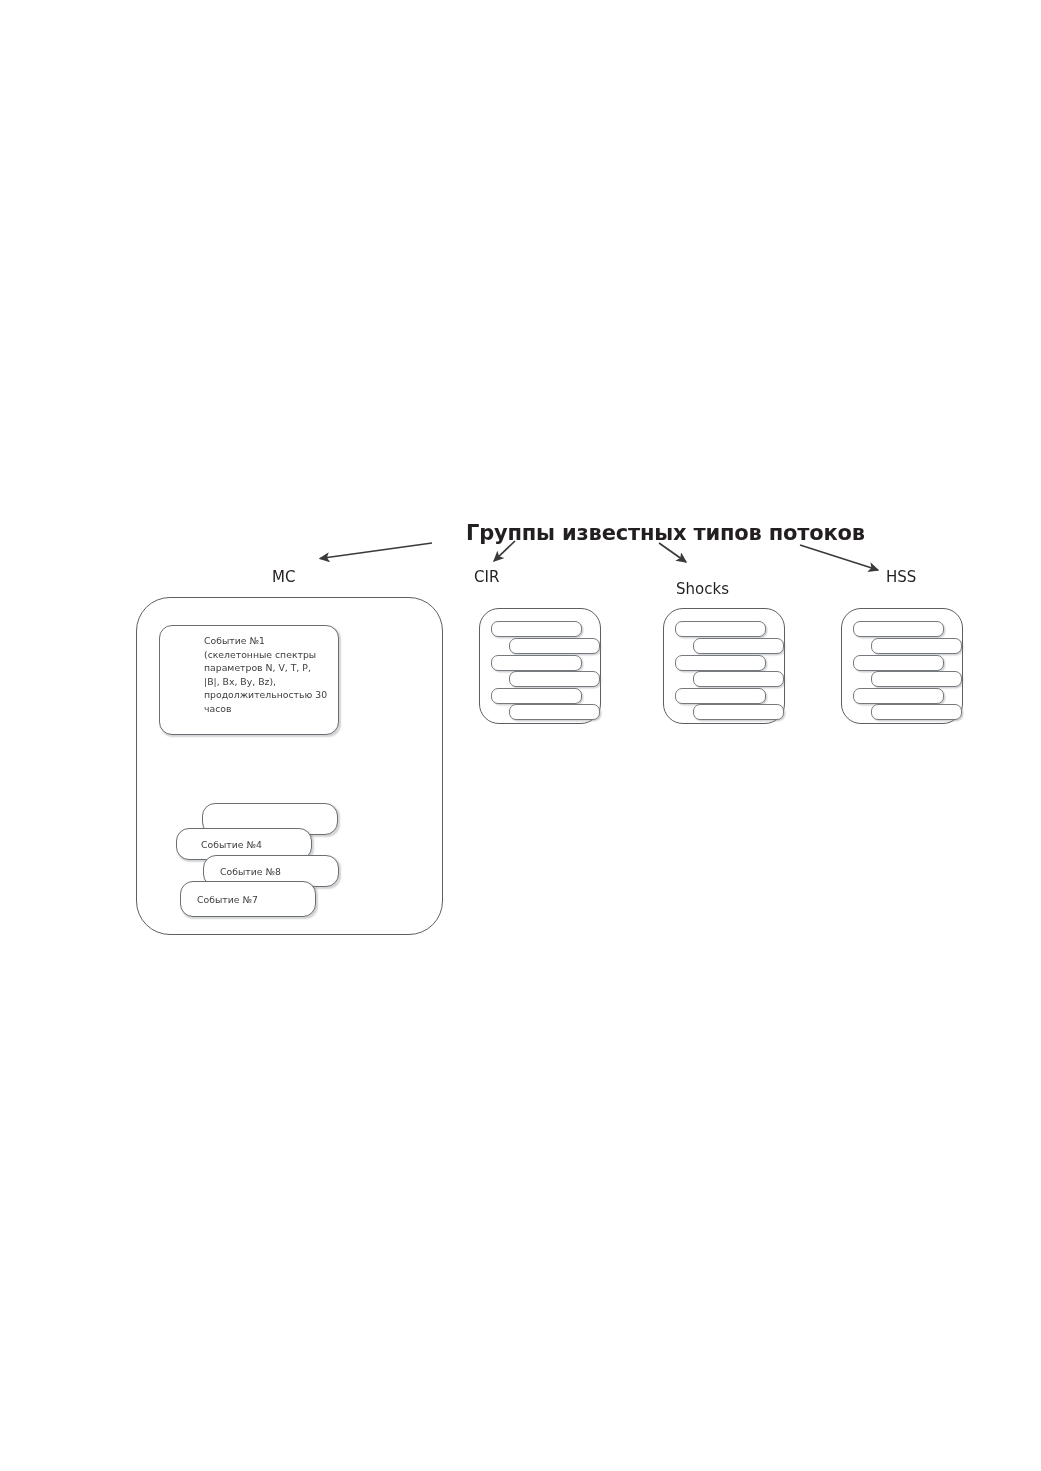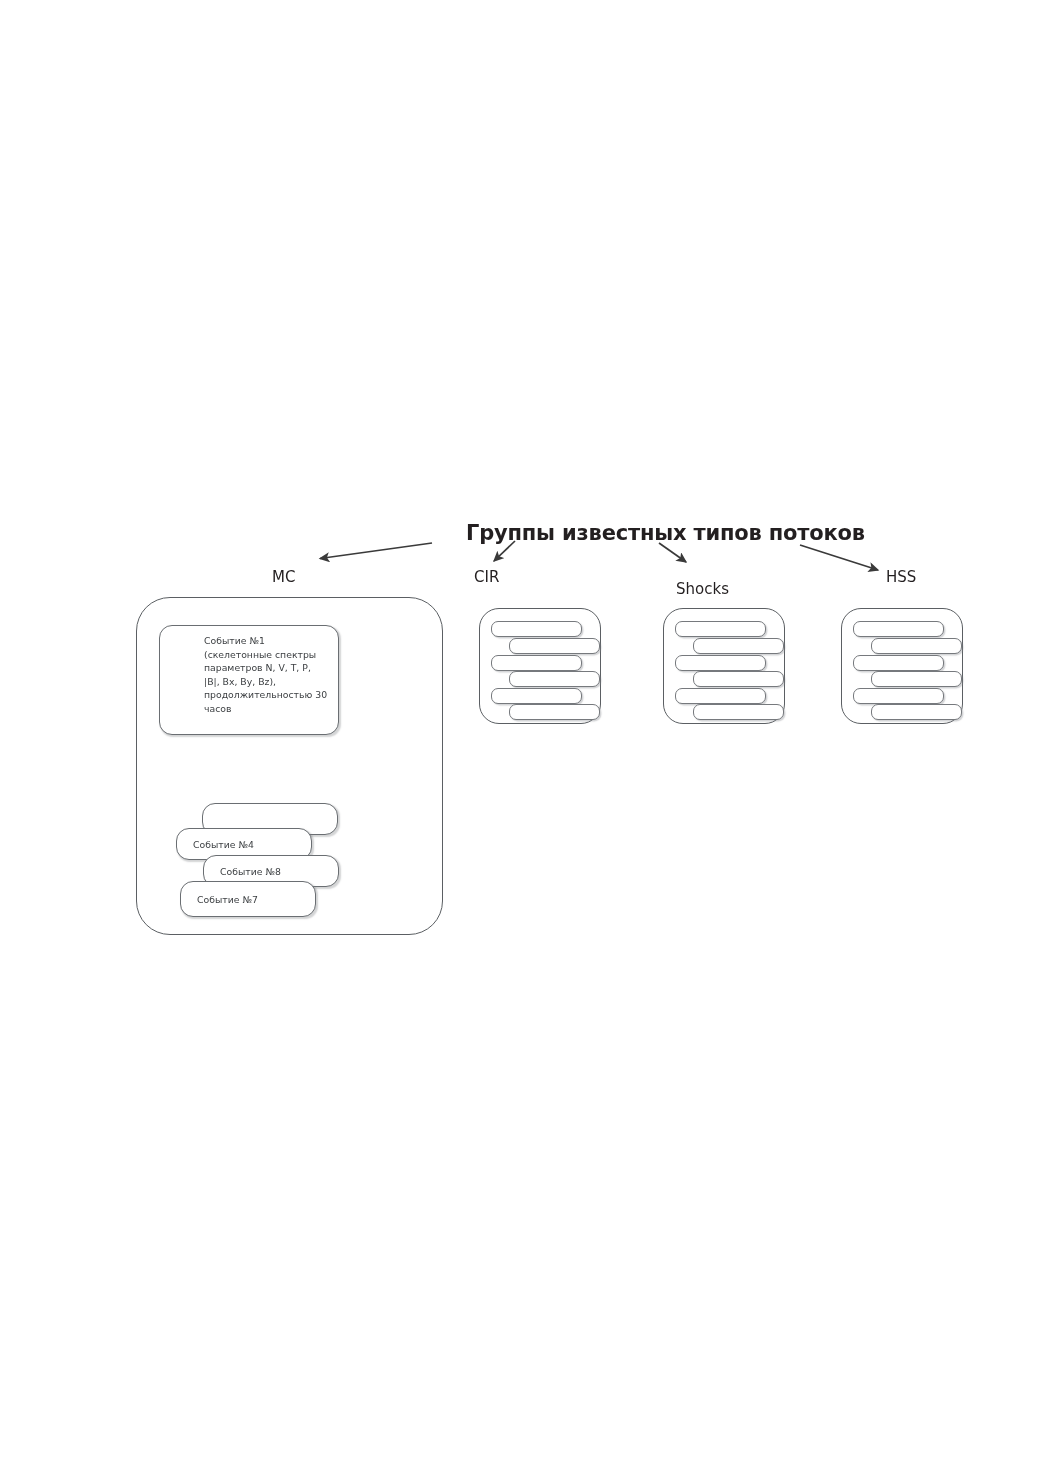--- a/index.html
+++ b/index.html
@@ -78,21 +78,21 @@
     box-sizing: border-box;
     box-shadow: 1.5px 1.5px 1.5px rgba(120,124,128,0.33);
     color: #3d4043;
     font-size: 9.3px;
     line-height: 13.6px;
     padding: 8px 10px 6px 11px;
   }
   .event-1 { left: 159px; top: 625px; width: 180px; height: 110px; padding-left: 44px; }
   .event-2 { left: 228px; top: 714px; width: 215px; height: 93px;  padding-left: 14px; }
   .event-3 { left: 202px; top: 803px; width: 136px; height: 32px;  padding: 26px 0 0 16px; }
-  .event-4 { left: 176px; top: 828px; width: 136px; height: 32px;  padding: 9px 0 0 16px; }
+  .event-4 { left: 176px; top: 828px; width: 136px; height: 32px;  padding: 9px 0 0 24px; }
   .event-5 { left: 203px; top: 855px; width: 136px; height: 32px;  padding: 9px 0 0 16px; }
   .event-6 { left: 180px; top: 881px; width: 136px; height: 36px;  padding: 11px 0 0 16px; }
 
   
   .group-box {
     position: absolute;
     top: 608px;
     width: 122px;
     height: 116px;
     border: 1.3px solid #5b5f63;

